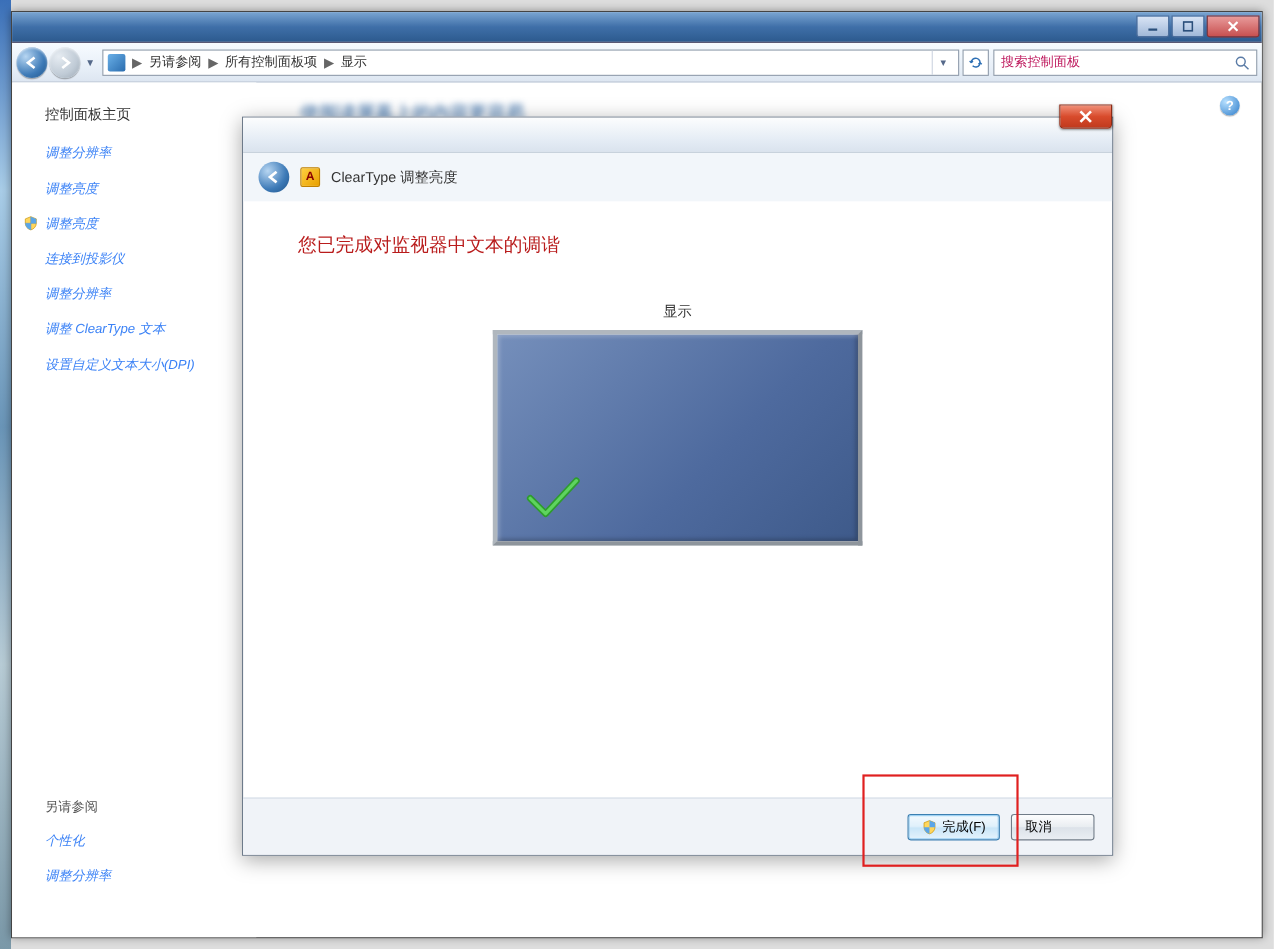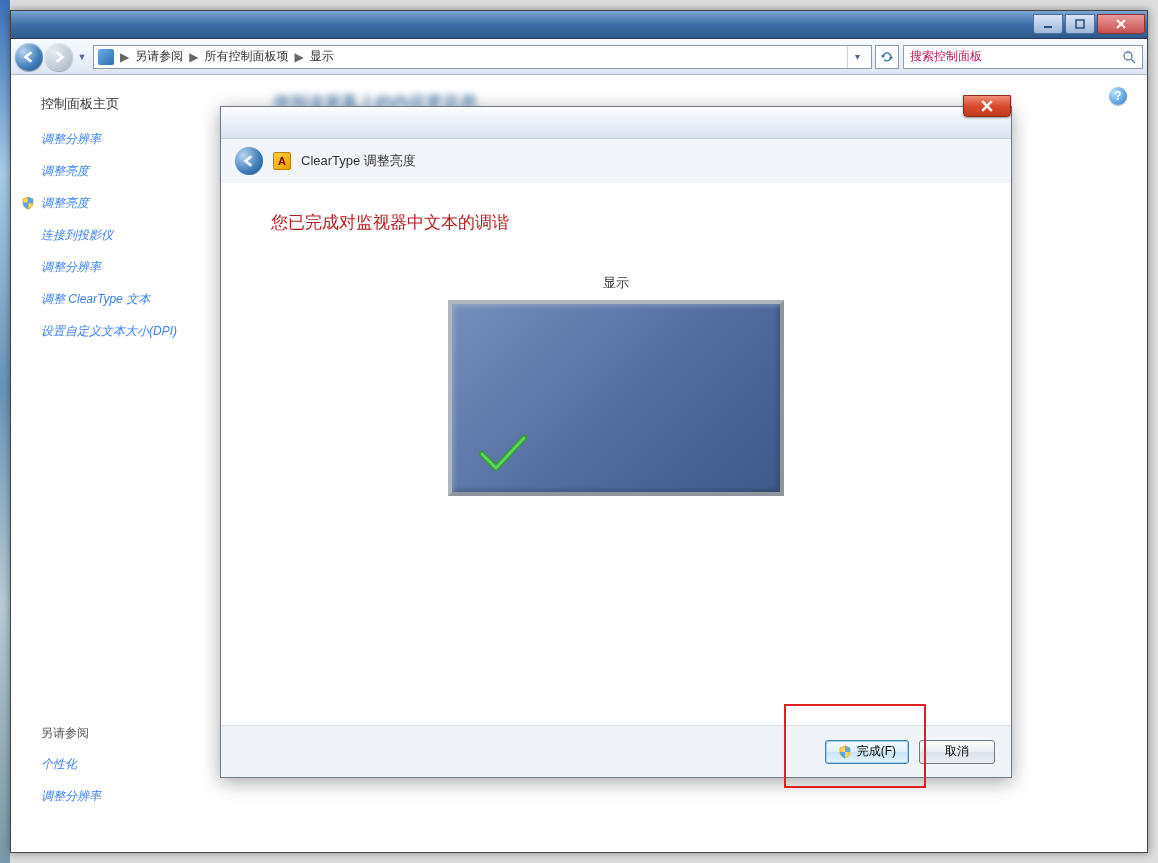--- a/index.html
+++ b/index.html
@@ -59,21 +59,21 @@
 .dlg-app-icon { width: 18px; height: 18px; background: linear-gradient(135deg, #ffcf40, #e8a000); border: 1px solid #c08000; border-radius: 2px; display: flex; align-items: center; justify-content: center; font-size: 11px; font-weight: bold; color: #8b0000; }
 .dlg-body { flex: 1; padding: 28px 50px; position: relative; }
 .dlg-body h1 { font-size: 17px; font-weight: normal; color: #b91c1c; margin-bottom: 40px; }
 .monitor-wrap { text-align: center; }
 .monitor-label { font-size: 13px; color: #333; margin-bottom: 8px; }
 .monitor { width: 336px; height: 196px; margin: 0 auto; background: linear-gradient(135deg, #758fbb 0%, #4e6a9e 60%, #3e5a8a); border: 4px solid #b0b7be; border-bottom-color: #8e959c; border-right-color: #8e959c; box-shadow: inset 2px 2px 4px rgba(255,255,255,.25), inset -2px -2px 4px rgba(0,0,0,.25); position: relative; }
 .monitor .check { position: absolute; left: 24px; bottom: 14px; }
 .monitor .check svg { width: 54px; height: 42px; }
 
 .dlg-footer { height: 52px; border-top: 1px solid #d5dde7; background: #f0f3f8; display: flex; align-items: center; justify-content: flex-end; padding: 0 16px; gap: 10px; }
-.w7btn { height: 24px; min-width: 76px; padding: 0 12px; font-size: 12px; background: linear-gradient(180deg, #fdfdfe, #e9edf1 48%, #dce2e9 52%, #eaeef3); border: 1px solid #707b87; border-radius: 3px; display: flex; align-items: center; justify-content: center; gap: 5px; cursor: default; }
+.w7btn { height: 24px; min-width: 76px; padding: 0 12px; font-size: 12px; background: linear-gradient(180deg, #fdfdfe, #e9edf1 48%, #dce2e9 52%, #eaeef3); border: 1px solid #707b87; border-radius: 3px; display: flex; align-items: center; justify-content: flex-start; gap: 5px; cursor: default; }
 .w7btn.primary { border-color: #3c7fb1; box-shadow: 0 0 0 1px #9fd1f3 inset; background: linear-gradient(180deg, #f3f9fe, #dff0fb 48%, #c8e5f8 52%, #e5f3fc); }
 .shield-icn { width: 14px; height: 14px; }
 
 .highlight-box { position: absolute; left: 784px; top: 704px; width: 142px; height: 84px; border: 2px solid #e02020; pointer-events: none; }
 </style>
 </head>
 <body>
 
 <div class="left-strip"></div>
 

